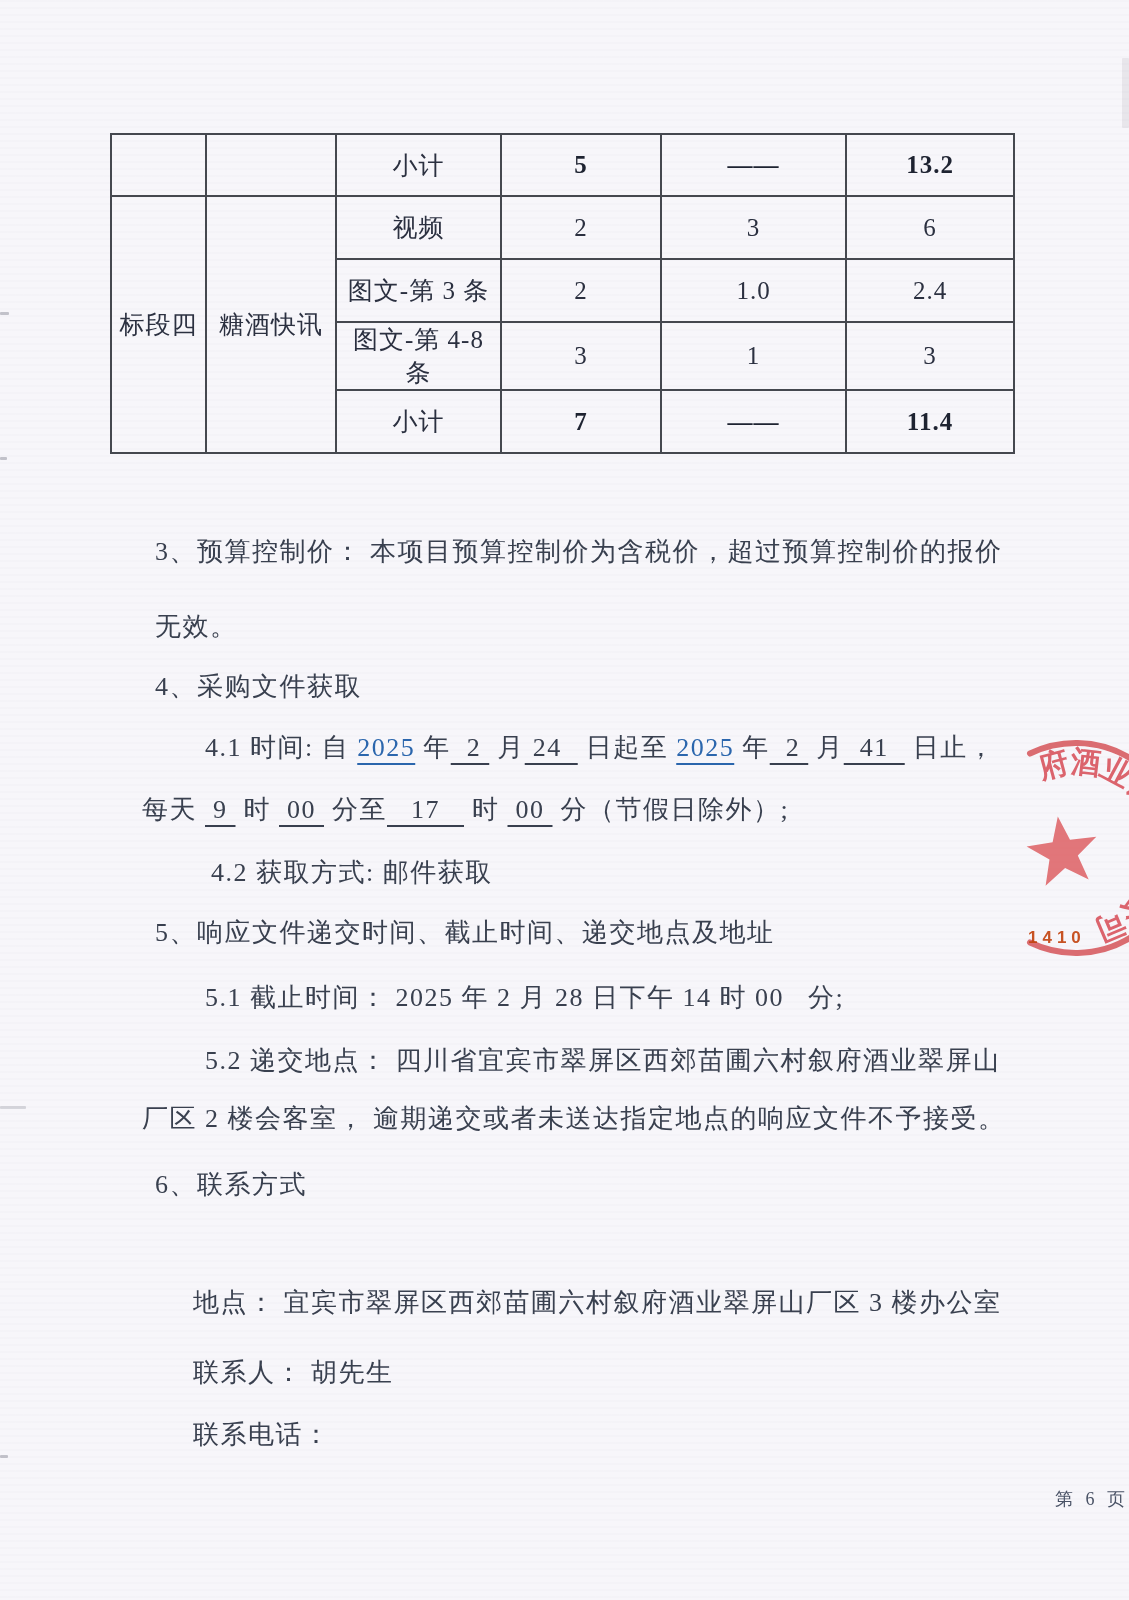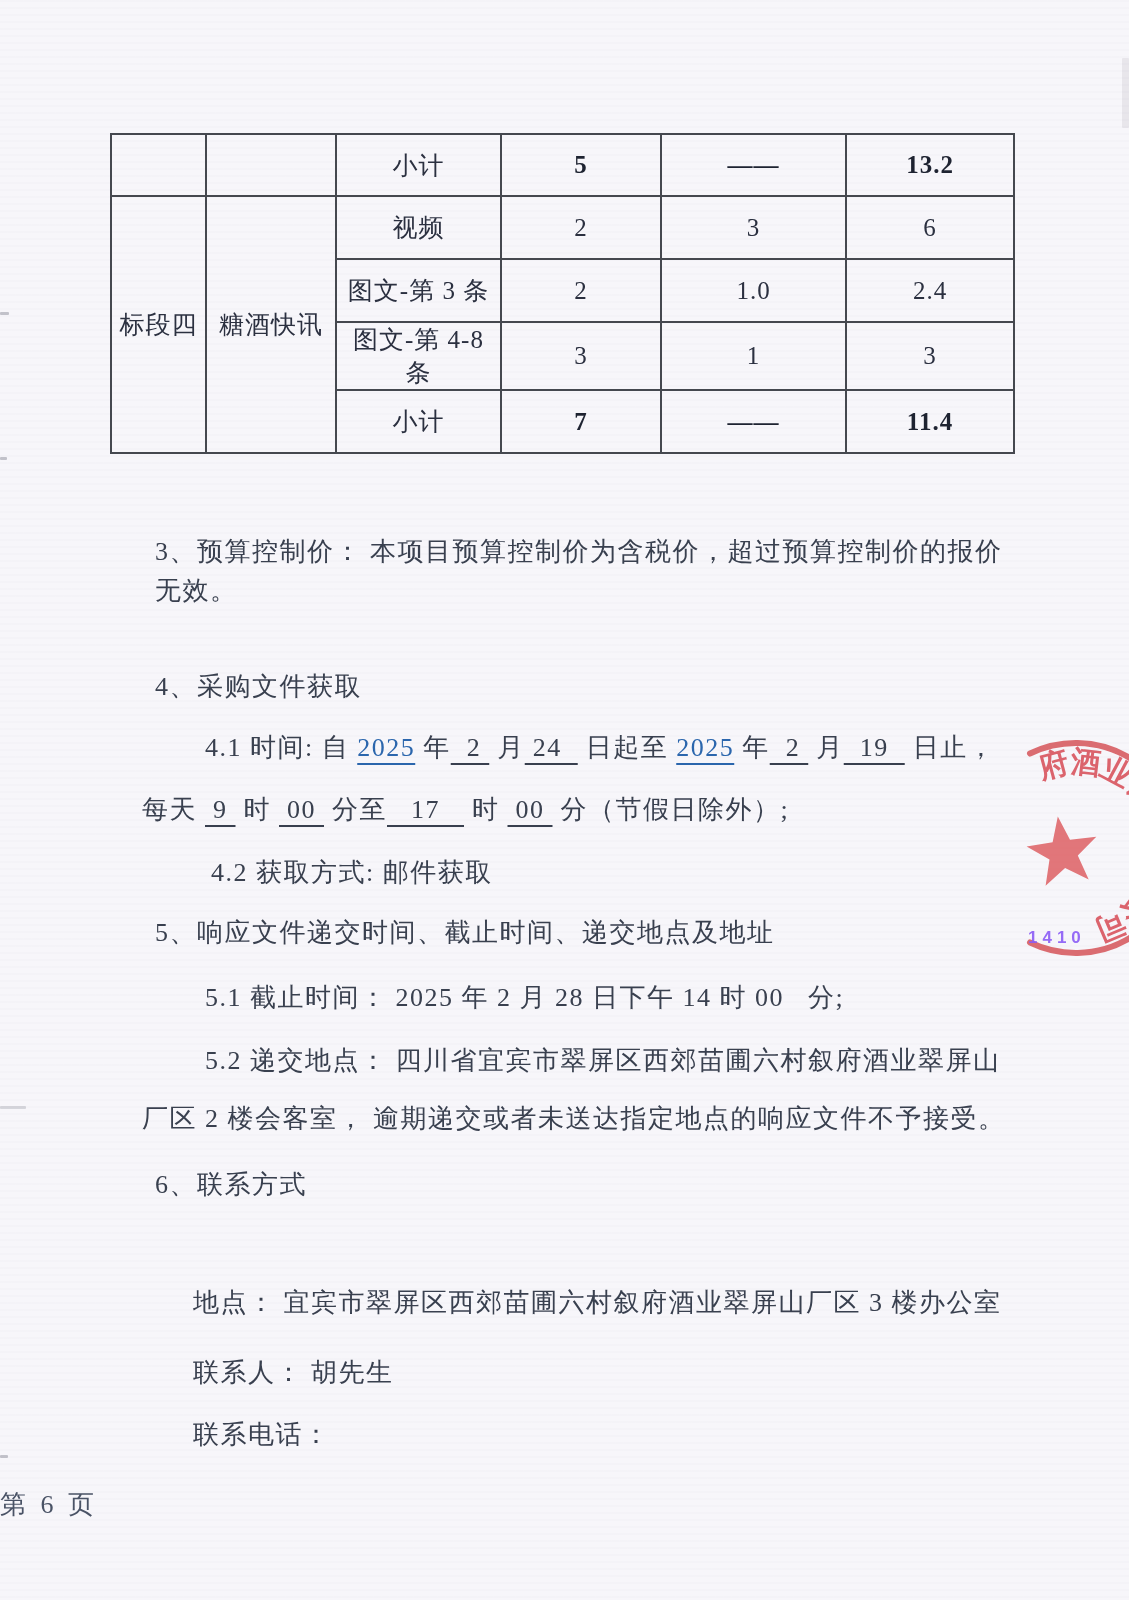--- a/index.html
+++ b/index.html
@@ -11,38 +11,38 @@
   .doc-table{position:absolute;left:110px;top:133px;width:903px;border-collapse:collapse;table-layout:fixed;}
   .doc-table td{border:2px solid #45484f;text-align:center;vertical-align:middle;
         font-size:25px;color:#2b3040;letter-spacing:1px;padding:0;background:transparent;font-family:Liberation Serif, serif;}
   .doc-table tr{height:63px;}
   .doc-table tr.first{height:62px;}
   .doc-table td.b{font-weight:bold;color:#1e2331;}
   
   .line{position:absolute;white-space:pre;font-size:26px;letter-spacing:1.5px;line-height:34px;}
   .u{text-decoration:underline;text-underline-offset:7px;text-decoration-thickness:2px;}
   .bu{color:#2b66ad;text-decoration:underline;text-underline-offset:7px;text-decoration-thickness:2px;}
-  .l1{left:155px;top:535px;}  .l2{left:155px;top:574px;text-align:right;}  .l3{left:155px;top:670px;}
+  .l1{left:155px;top:535px;}  .l2{left:155px;top:610px;text-align:right;}  .l3{left:155px;top:670px;}
   .l4{left:205px;top:731px;}  .l5{left:142px;top:793px;}  .l6{left:211px;top:856px;}
   .l7{left:155px;top:916px;}  .l8{left:205px;top:981px;}  .l9{left:205px;top:1044px;}
   .l10{left:142px;top:1102px;}.l11{left:155px;top:1168px;}.l12{left:193px;top:1214px;}
   .l13{left:193px;top:1286px;}.l14{left:193px;top:1356px;}.l15{left:193px;top:1418px;}
   
-  .footer{position:absolute;left:0;right:0;top:1487px;text-align:left;
-        font-size:26px;letter-spacing:4px;color:#4a5366;}
+  .footer{position:absolute;left:0;right:0;top:1487px;text-align:right;
+        font-size:18px;letter-spacing:4px;color:#4a5366;}
   
   .stamp{position:absolute;left:0;top:0;width:100%;height:100%;pointer-events:none;}
   .seal-arc-svg{position:absolute;left:956px;top:728px;opacity:.85;}
   .seal-center{position:absolute;left:1076px;top:848px;width:0;height:0;}
   .seal-char{position:absolute;left:-16px;top:-16px;width:32px;height:32px;
         display:flex;align-items:center;justify-content:center;
         font-size:30px;font-weight:bold;color:#d8505a;opacity:.88;transform-origin:center;}
   .seal-star{position:absolute;left:1023px;top:813px;opacity:.82;}
   .seal-serial{position:absolute;left:1028px;top:928px;font-size:17px;font-weight:bold;
-        color:#8b5cf6;letter-spacing:5px;opacity:.9;font-family:"Liberation Sans",sans-serif;}
+        color:#c2410c;letter-spacing:5px;opacity:.9;font-family:"Liberation Sans",sans-serif;}
   
   .tick{position:absolute;background:rgba(95,98,112,.35);border-radius:1px;}
   .t1{left:0;top:312px;width:9px;height:3px;}
   .t2{left:0;top:457px;width:7px;height:3px;}
   .t3{left:0;top:1106px;width:26px;height:3px;background:rgba(95,98,112,.22);}
   .t4{left:0;top:1455px;width:8px;height:3px;}
   .t5{left:1122px;top:58px;width:7px;height:70px;background:rgba(120,118,130,.12);}
 </style>
 </head>
 <body>
@@ -92,21 +92,21 @@
           <td class="b">7</td>
           <td class="b">——</td>
           <td class="b">11.4</td>
         </tr>
       </tbody>
   </table>
 
   <div class="line l1"><span>3、预算控制价： 本项目预算控制价为含税价，超过预算控制价的报价</span></div>
   <div class="line l2"><span>无效。</span></div>
   <div class="line l3"><span>4、采购文件获取</span></div>
-  <div class="line l4"><span>4.1 时间: 自 </span><span class="bu">2025</span><span> 年</span><span class="u">  2 </span><span> 月</span><span class="u"> 24  </span><span> 日起至 </span><span class="bu">2025</span><span> 年</span><span class="u">  2 </span><span> 月</span><span class="u">  19  </span><span> 日止，</span></div>
+  <div class="line l4"><span>4.1 时间: 自 </span><span class="bu">2025</span><span> 年</span><span class="u">  2 </span><span> 月</span><span class="u"> 24  </span><span> 日起至 </span><span class="bu">2025</span><span> 年</span><span class="u">  2 </span><span> 月</span><span class="u">  41  </span><span> 日止，</span></div>
   <div class="line l5"><span>每天 </span><span class="u"> 9 </span><span> 时 </span><span class="u"> 00 </span><span> 分至</span><span class="u">   17   </span><span> 时 </span><span class="u"> 00 </span><span> 分（节假日除外）;</span></div>
   <div class="line l6"><span>4.2 获取方式: 邮件获取</span></div>
   <div class="line l7"><span>5、响应文件递交时间、截止时间、递交地点及地址</span></div>
   <div class="line l8"><span>5.1 截止时间： 2025 年 2 月 28 日下午 14 时 00   分;</span></div>
   <div class="line l9"><span>5.2 递交地点： 四川省宜宾市翠屏区西郊苗圃六村叙府酒业翠屏山</span></div>
   <div class="line l10"><span>厂区 2 楼会客室， 逾期递交或者未送达指定地点的响应文件不予接受。</span></div>
   <div class="line l11"><span>6、联系方式</span></div>
   <div class="line l13"><span>地点： 宜宾市翠屏区西郊苗圃六村叙府酒业翠屏山厂区 3 楼办公室</span></div>
   <div class="line l14"><span>联系人： 胡先生</span></div>
   <div class="line l15"><span>联系电话：</span></div>

